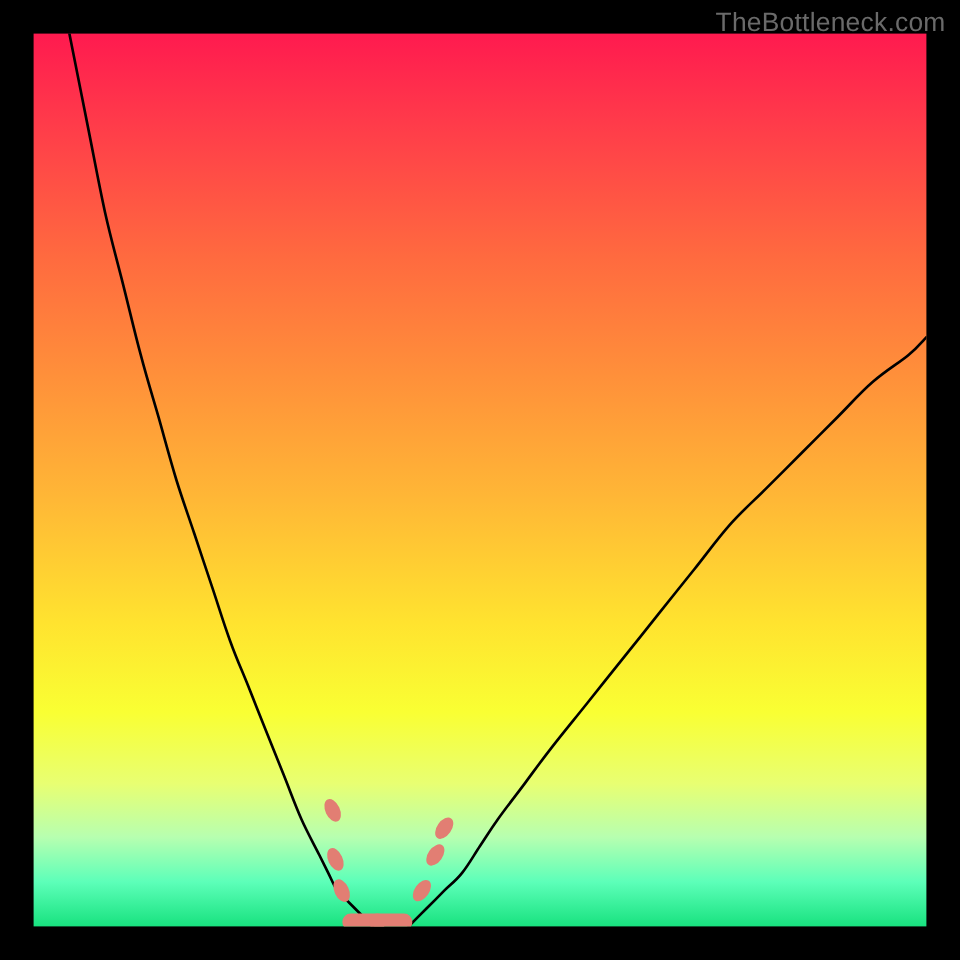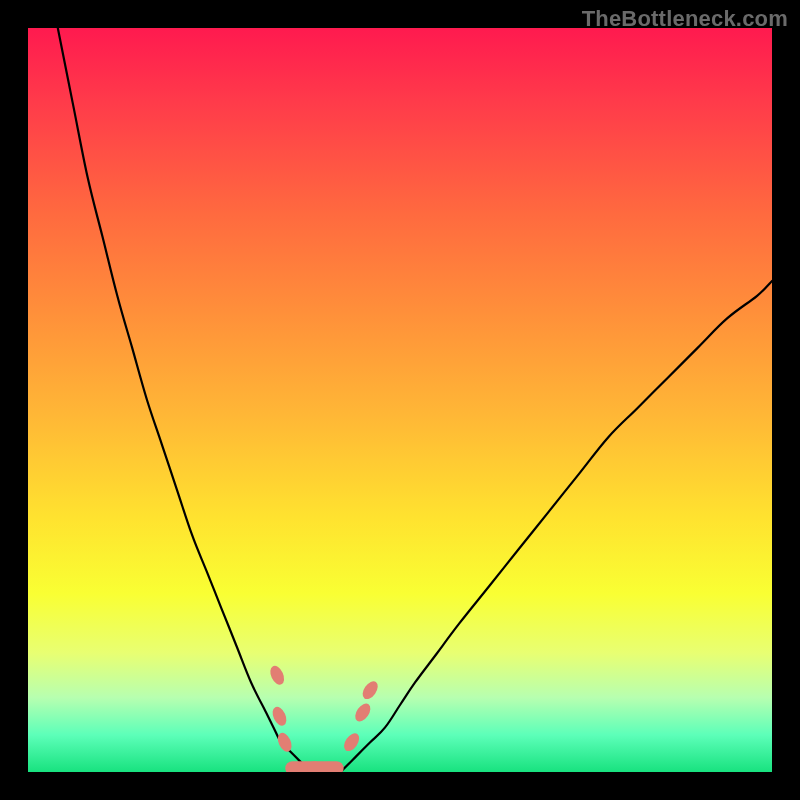--- a/index.html
+++ b/index.html
@@ -29,21 +29,21 @@
       #5dffb9 95%,
       #18e27f 100%
     );
   }
   .watermark {
     position: absolute;
     top: 6px;
     right: 12px;
     font-family: Arial, Helvetica, sans-serif;
     font-size: 22px;
-    font-weight: 700;
+    font-weight: 400;
     color: #6a6a6a;
     letter-spacing: 0.2px;
   }
   svg.overlay {
     position: absolute;
     left: 0;
     top: 0;
     width: 744px;
     height: 744px;
     pointer-events: none;

